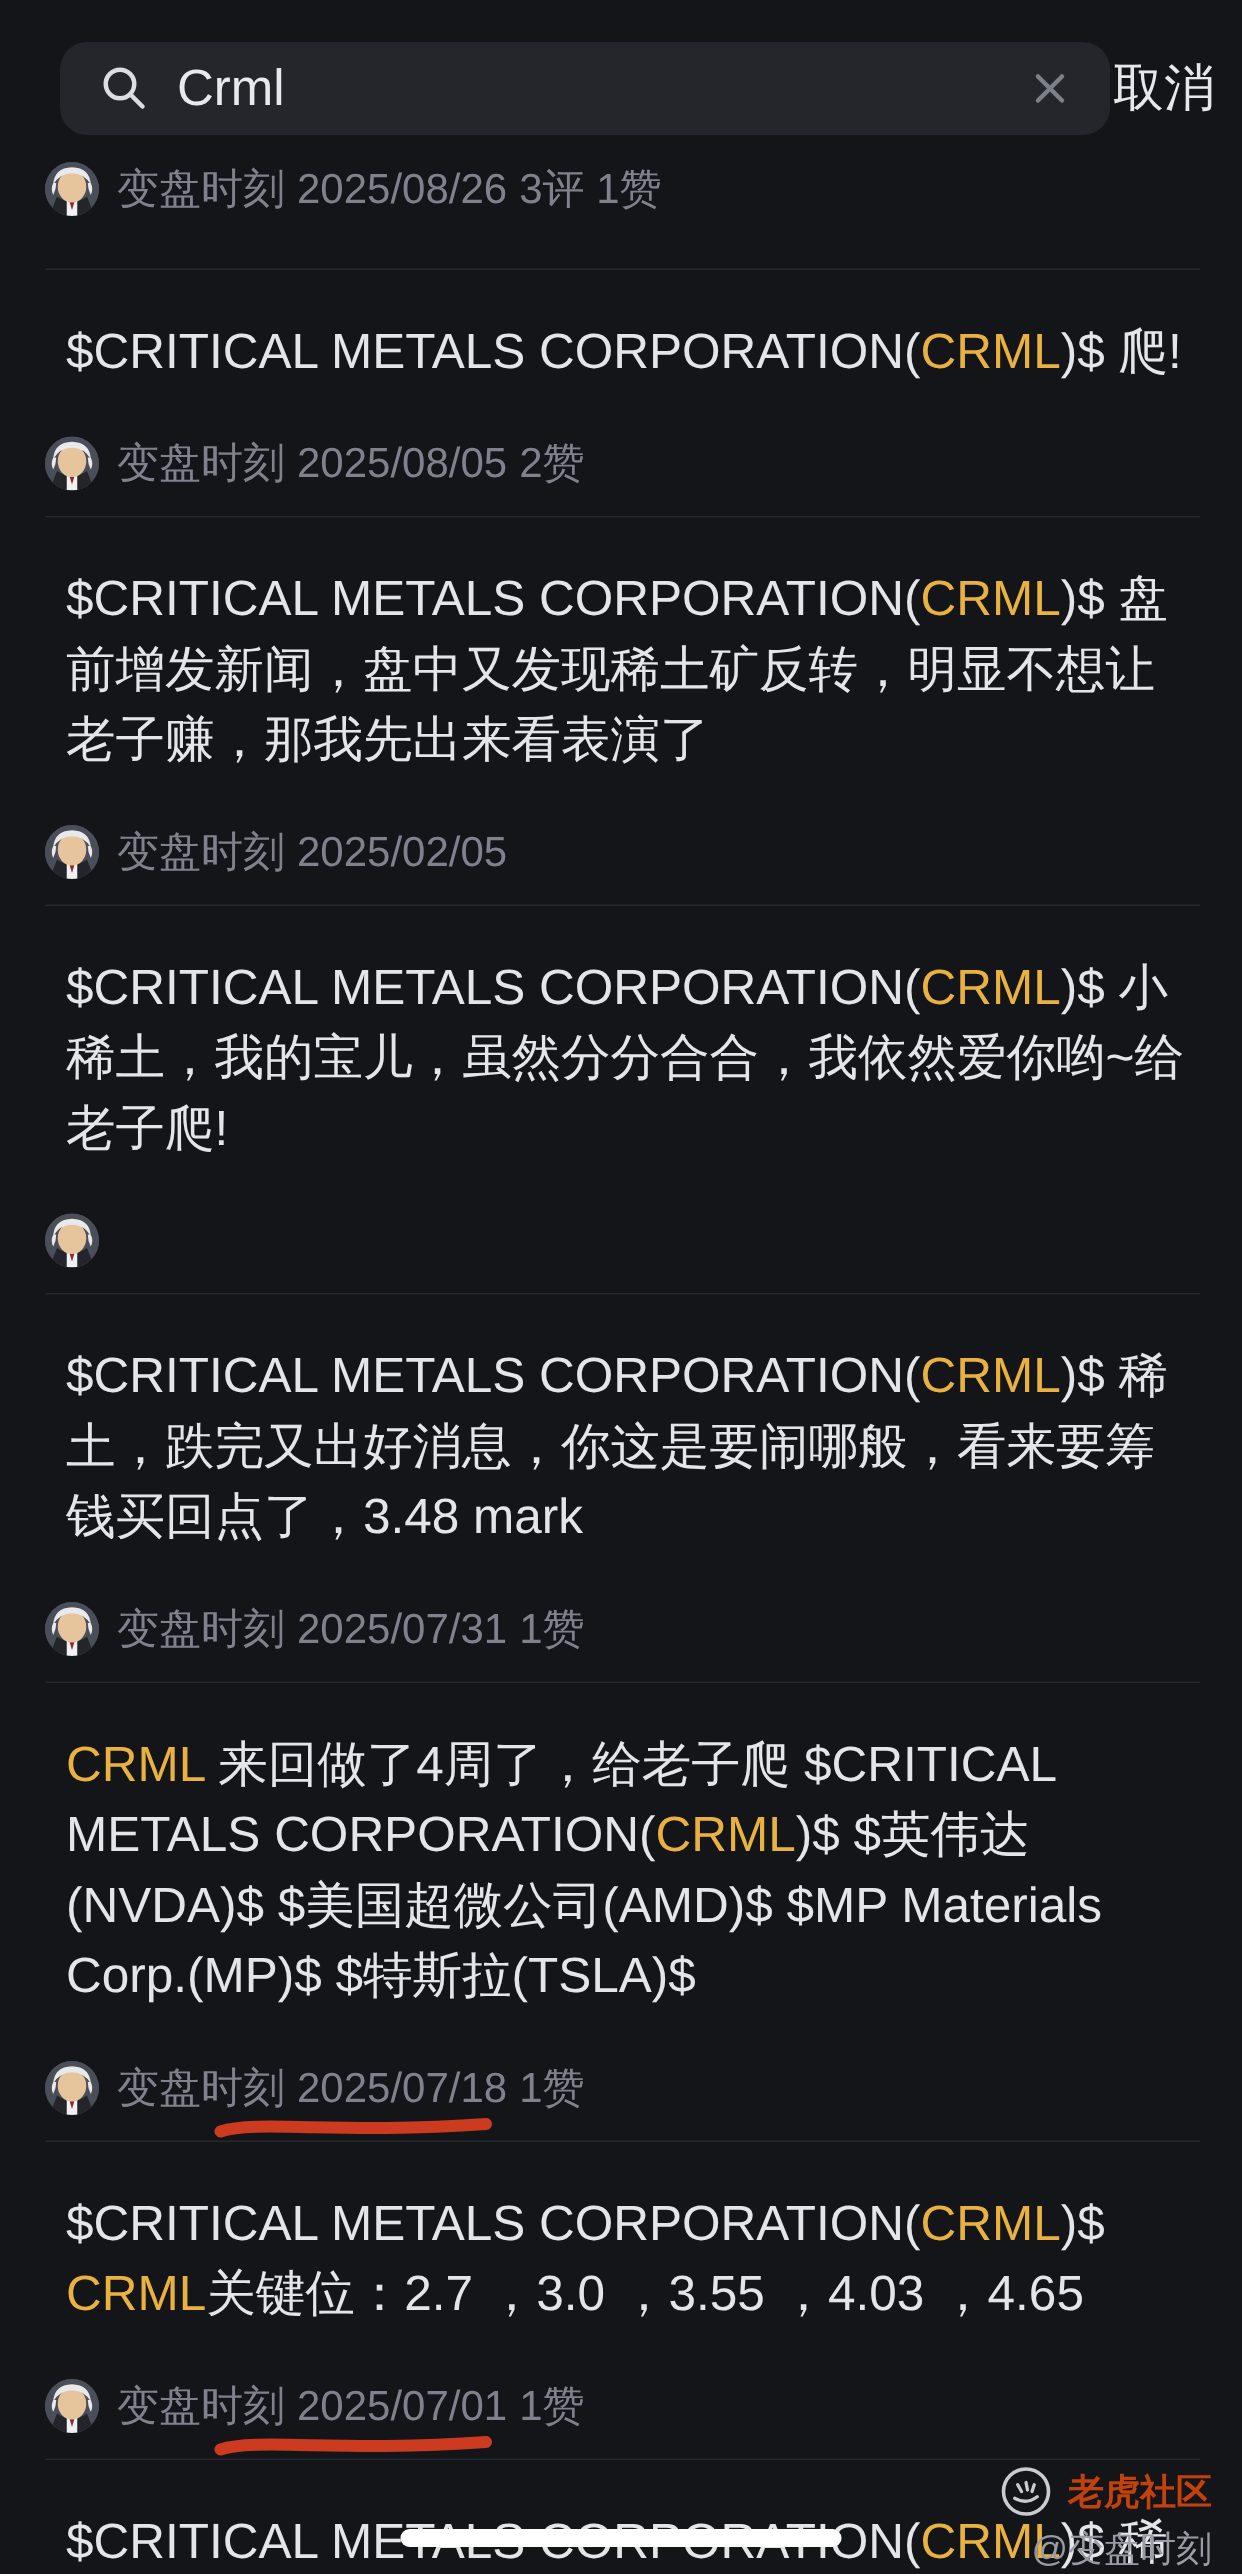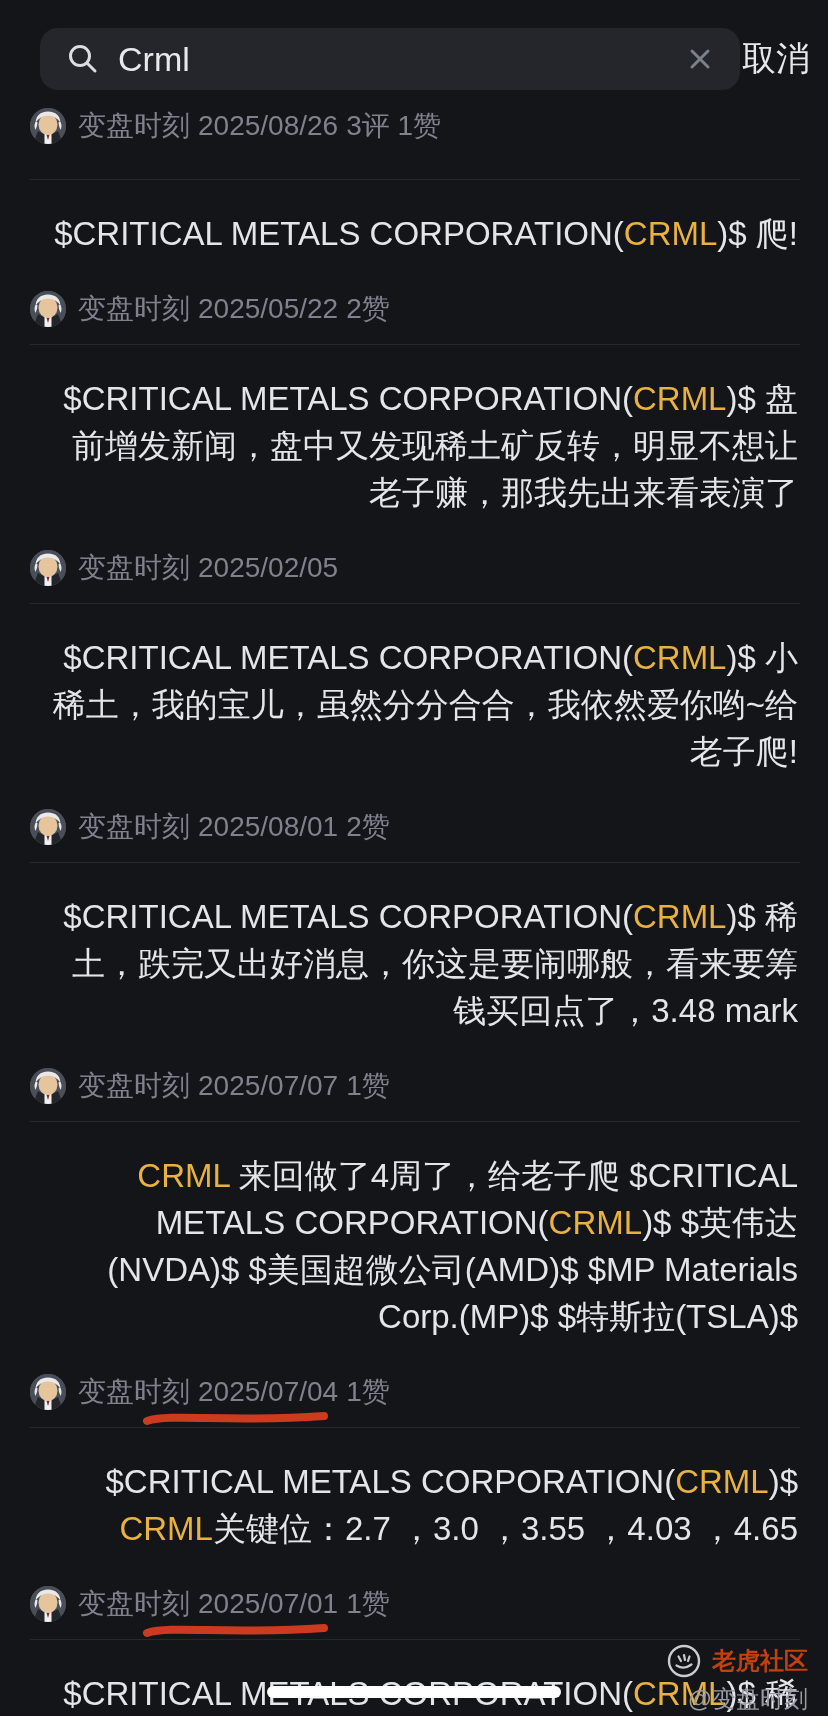--- a/index.html
+++ b/index.html
@@ -26,21 +26,21 @@
     font-family:inherit;font-size:34px;color:#e8e9ec;
     margin-left:18px;padding:0;min-width:0;
   }
   .clear-btn{flex:0 0 auto;margin-right:22px;background:none;border:none;padding:4px;cursor:pointer;line-height:0;}
   .cancel-btn{
     position:absolute;right:18px;top:28px;height:62px;
     background:none;border:none;padding:0;
     font-family:Liberation Mono, monospace;font-size:34px;color:#e6e7ea;cursor:pointer;
   }
   
-  .post{position:relative;text-align:right;}
+  .post{position:relative;}
   .post-text{
     margin:30px 30px 0 44px;
     font-size:33px;line-height:47px;
     color:#e4e5e9;
     word-break:break-word;
   }
   .post-text .hl{color:#e9b240;}
   .author-row{
     position:relative;
     display:flex;align-items:center;
@@ -130,21 +130,21 @@
             <rect width="36" height="36" fill="#4a4e58"></rect>
             <path d="M3 36 L8 23 Q18 30 28 23 L33 36 Z" fill="#23252b"></path>
             <rect x="14.5" y="25" width="7" height="11" fill="#f1f1f4"></rect>
             <path d="M16.5 27 l1.5 5 l1.5 -5 l-1.5 -1.5 Z" fill="#8a2a2a"></path>
             <ellipse cx="18" cy="16.5" rx="9.5" ry="10.5" fill="#e6c49c"></ellipse>
             <path d="M5.5 15 Q6 4 18 3.5 Q30 4 30.5 15 Q26 7.5 18 7.5 Q10 7.5 5.5 15 Z" fill="#e9e9ec"></path>
             <path d="M5.5 14 Q3.5 18 5.5 22 Q7.5 18 7.5 14 Z" fill="#e9e9ec"></path>
             <path d="M30.5 14 Q32.5 18 30.5 22 Q28.5 18 28.5 14 Z" fill="#e9e9ec"></path>
           </svg>
         </div>
-        <div class="meta"><span class="m-author">变盘时刻</span><span class="sep"></span><span class="m-date">2025/05/22</span><span class="sep"></span><span class="m-stats">2赞</span></div>
+        <div class="meta"><span class="m-author">变盘时刻</span><span class="sep"></span><span class="m-date">2025/08/05</span><span class="sep"></span><span class="m-stats">2赞</span></div>
 
       </div>
       <div class="divider"></div>
     </div>
       <div class="post">
       <div class="post-text"><span>$CRITICAL METALS CORPORATION(</span><span class="hl">CRML</span><span>)$ 盘前增发新闻，盘中又发现稀土矿反转，明显不想让老子赚，那我先出来看表演了</span></div>
       <div class="author-row">
         <div class="avatar">
           <svg width="36" height="36" viewBox="0 0 36 36">
             <rect width="36" height="36" fill="#4a4e58"></rect>
@@ -170,61 +170,60 @@
             <rect width="36" height="36" fill="#4a4e58"></rect>
             <path d="M3 36 L8 23 Q18 30 28 23 L33 36 Z" fill="#23252b"></path>
             <rect x="14.5" y="25" width="7" height="11" fill="#f1f1f4"></rect>
             <path d="M16.5 27 l1.5 5 l1.5 -5 l-1.5 -1.5 Z" fill="#8a2a2a"></path>
             <ellipse cx="18" cy="16.5" rx="9.5" ry="10.5" fill="#e6c49c"></ellipse>
             <path d="M5.5 15 Q6 4 18 3.5 Q30 4 30.5 15 Q26 7.5 18 7.5 Q10 7.5 5.5 15 Z" fill="#e9e9ec"></path>
             <path d="M5.5 14 Q3.5 18 5.5 22 Q7.5 18 7.5 14 Z" fill="#e9e9ec"></path>
             <path d="M30.5 14 Q32.5 18 30.5 22 Q28.5 18 28.5 14 Z" fill="#e9e9ec"></path>
           </svg>
         </div>
-        <div class="meta"><span class="m-author">变盘时刻</span><span class="sep"></span><span class="m-date">2025/08/01</span><span class="sep"></span><span class="m-stats">2赞</span></div>
 
       </div>
       <div class="divider"></div>
     </div>
       <div class="post">
       <div class="post-text"><span>$CRITICAL METALS CORPORATION(</span><span class="hl">CRML</span><span>)$ 稀土，跌完又出好消息，你这是要闹哪般，看来要筹钱买回点了，3.48 mark</span></div>
       <div class="author-row">
         <div class="avatar">
           <svg width="36" height="36" viewBox="0 0 36 36">
             <rect width="36" height="36" fill="#4a4e58"></rect>
             <path d="M3 36 L8 23 Q18 30 28 23 L33 36 Z" fill="#23252b"></path>
             <rect x="14.5" y="25" width="7" height="11" fill="#f1f1f4"></rect>
             <path d="M16.5 27 l1.5 5 l1.5 -5 l-1.5 -1.5 Z" fill="#8a2a2a"></path>
             <ellipse cx="18" cy="16.5" rx="9.5" ry="10.5" fill="#e6c49c"></ellipse>
             <path d="M5.5 15 Q6 4 18 3.5 Q30 4 30.5 15 Q26 7.5 18 7.5 Q10 7.5 5.5 15 Z" fill="#e9e9ec"></path>
             <path d="M5.5 14 Q3.5 18 5.5 22 Q7.5 18 7.5 14 Z" fill="#e9e9ec"></path>
             <path d="M30.5 14 Q32.5 18 30.5 22 Q28.5 18 28.5 14 Z" fill="#e9e9ec"></path>
           </svg>
         </div>
-        <div class="meta"><span class="m-author">变盘时刻</span><span class="sep"></span><span class="m-date">2025/07/07</span><span class="sep"></span><span class="m-stats">1赞</span></div>
+        <div class="meta"><span class="m-author">变盘时刻</span><span class="sep"></span><span class="m-date">2025/07/31</span><span class="sep"></span><span class="m-stats">1赞</span></div>
 
       </div>
       <div class="divider"></div>
     </div>
       <div class="post">
       <div class="post-text"><span class="hl">CRML</span><span> 来回做了4周了，给老子爬 $CRITICAL METALS CORPORATION(</span><span class="hl">CRML</span><span>)$ $英伟达(NVDA)$ $美国超微公司(AMD)$ $MP Materials Corp.(MP)$ $特斯拉(TSLA)$</span></div>
       <div class="author-row">
         <div class="avatar">
           <svg width="36" height="36" viewBox="0 0 36 36">
             <rect width="36" height="36" fill="#4a4e58"></rect>
             <path d="M3 36 L8 23 Q18 30 28 23 L33 36 Z" fill="#23252b"></path>
             <rect x="14.5" y="25" width="7" height="11" fill="#f1f1f4"></rect>
             <path d="M16.5 27 l1.5 5 l1.5 -5 l-1.5 -1.5 Z" fill="#8a2a2a"></path>
             <ellipse cx="18" cy="16.5" rx="9.5" ry="10.5" fill="#e6c49c"></ellipse>
             <path d="M5.5 15 Q6 4 18 3.5 Q30 4 30.5 15 Q26 7.5 18 7.5 Q10 7.5 5.5 15 Z" fill="#e9e9ec"></path>
             <path d="M5.5 14 Q3.5 18 5.5 22 Q7.5 18 7.5 14 Z" fill="#e9e9ec"></path>
             <path d="M30.5 14 Q32.5 18 30.5 22 Q28.5 18 28.5 14 Z" fill="#e9e9ec"></path>
           </svg>
         </div>
-        <div class="meta"><span class="m-author">变盘时刻</span><span class="sep"></span><span class="m-date">2025/07/04</span><span class="sep"></span><span class="m-stats">1赞</span></div>
+        <div class="meta"><span class="m-author">变盘时刻</span><span class="sep"></span><span class="m-date">2025/07/18</span><span class="sep"></span><span class="m-stats">1赞</span></div>
         <svg class="red-underline" width="190" height="20" viewBox="0 0 190 20">
           <path d="M5 13 C 30 5, 85 15, 182 8" fill="none" stroke="#cc3a20" stroke-width="8" stroke-linecap="round"></path>
         </svg>
       </div>
       <div class="divider"></div>
     </div>
       <div class="post">
       <div class="post-text"><span>$CRITICAL METALS CORPORATION(</span><span class="hl">CRML</span><span>)$ </span><span class="hl">CRML</span><span>关键位：2.7 ，3.0 ，3.55 ，4.03 ，4.65</span></div>
       <div class="author-row">
         <div class="avatar">

